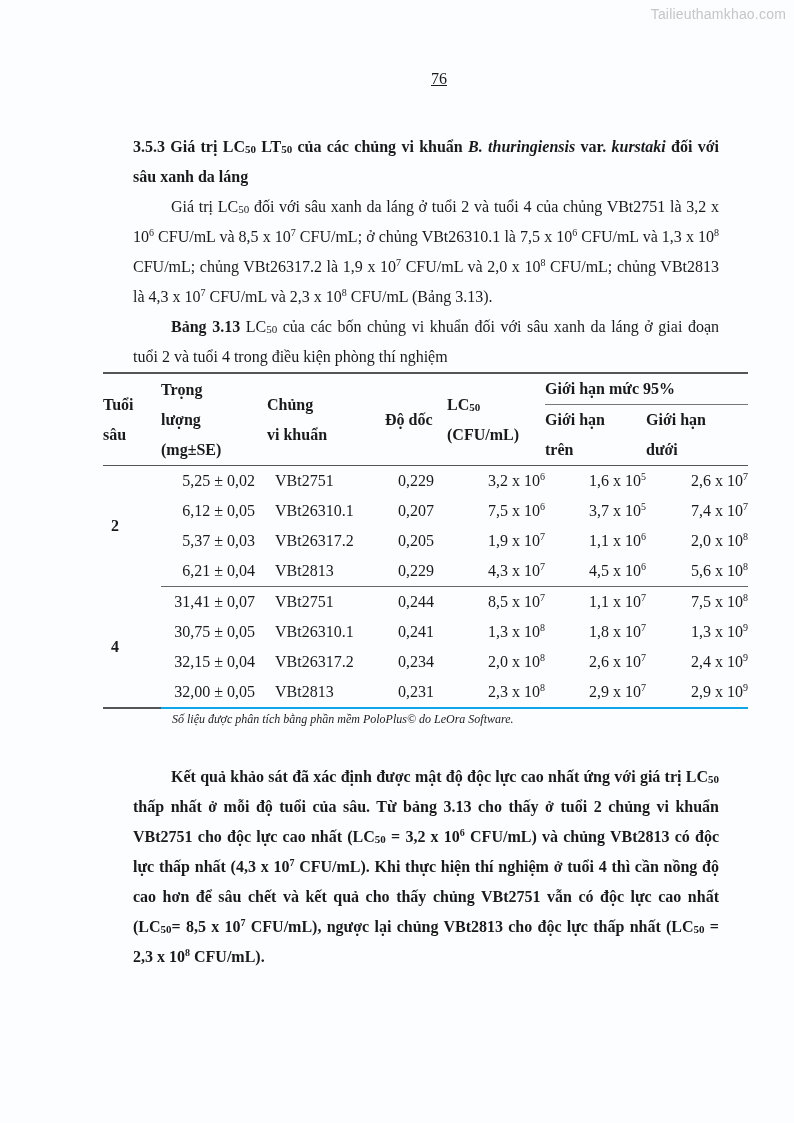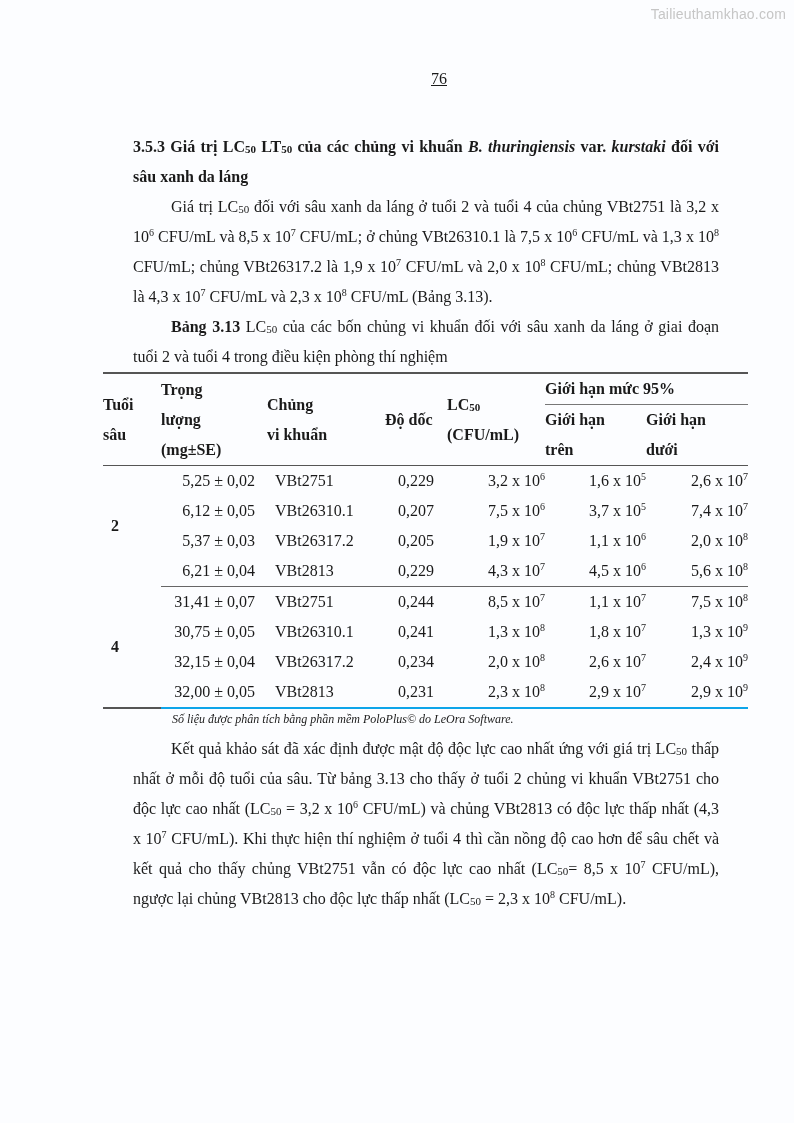--- a/index.html
+++ b/index.html
@@ -99,24 +99,25 @@
       left: 133px;
       top: 704px;
       font-size: 12px;
       font-style: italic;
       line-height: 30px;
       margin-left: 39px;
     }
     .content2 {
       position: absolute;
       left: 133px;
-      top: 734px;
+      top: 762px;
       width: 586px;
       font-size: 16px;
       line-height: 30px;
+      font-weight: bold;
     }
   </style>
 </head>
 <body>
 
 <div class="watermark">Tailieuthamkhao.com</div>
 <div class="page-number">76</div>
 
 <div class="content">
   <p class="heading"><span>3.5.3 Giá trị LC</span><sub>50</sub><span> LT</span><sub>50</sub><span> của các chủng vi khuẩn </span><i>B. thuringiensis</i><span> var. </span><i>kurstaki</i><span> đối với sâu xanh da láng</span></p>

